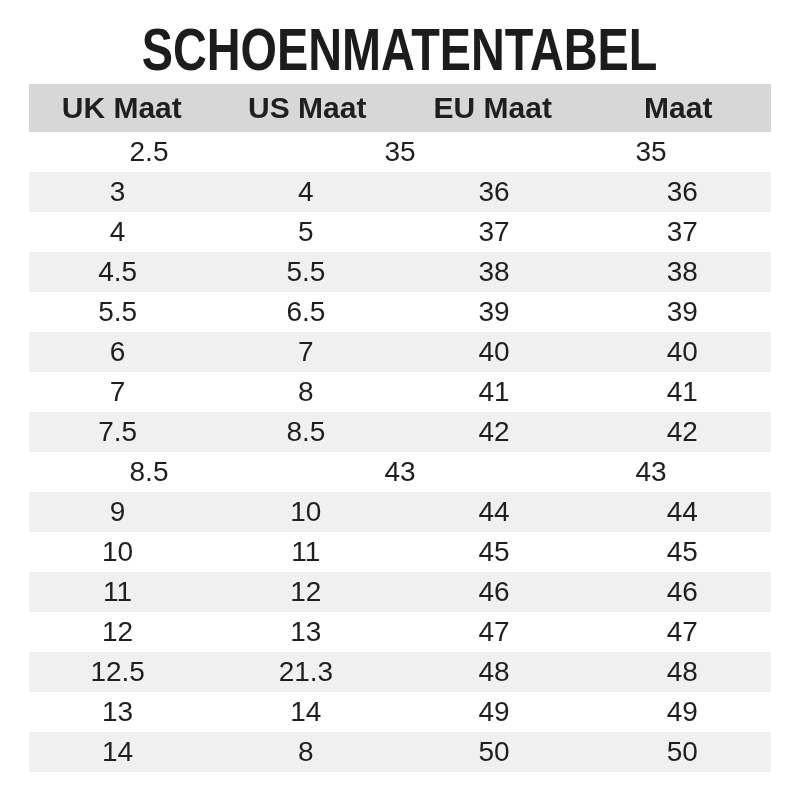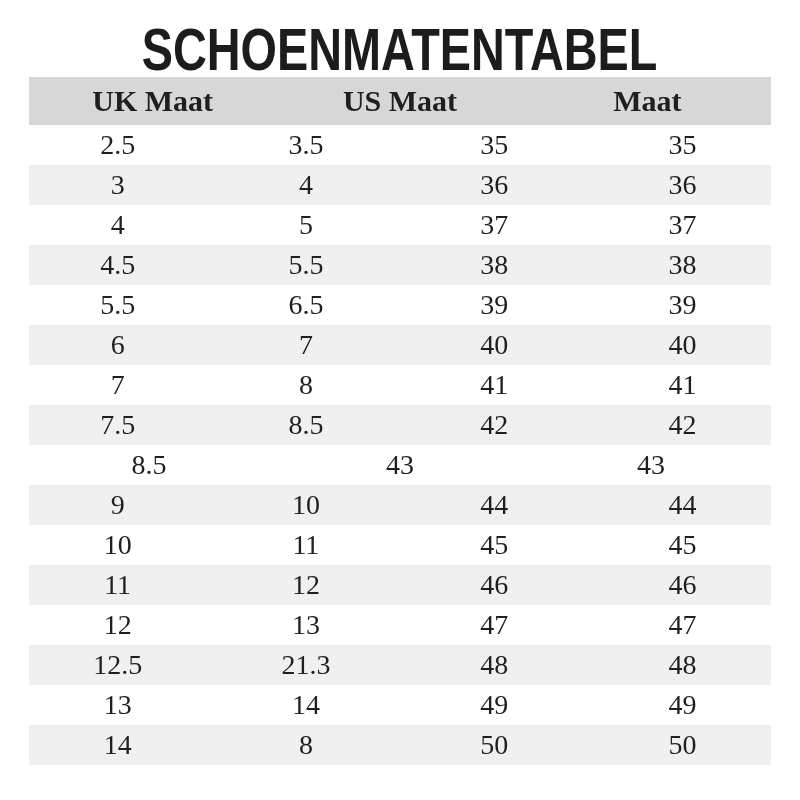--- a/index.html
+++ b/index.html
@@ -33,22 +33,21 @@
     line-height: 60px;
     font-weight: 700;
     color: var(--title-text);
     white-space: nowrap;
     transform: scaleX(0.78);
     transform-origin: 50% 50%;
     letter-spacing: 0px;
   }
   .size-table {
     width: 742px;
-    margin: 1px auto 0 auto;
-    font-family: Liberation Serif, serif;
+    margin: 8px auto 0 auto;
   }
   .header-row {
     display: flex;
     height: 48px;
     align-items: center;
     background: var(--header-bg);
     font-weight: 700;
     font-size: 30px;
     color: var(--text);
   }
@@ -75,26 +74,26 @@
 
 <div class="page">
   <div class="title-wrap">
     <div class="page-title">SCHOENMATENTABEL</div>
   </div>
 
   <div class="size-table">
     <div class="header-row">
         <div class="cell">UK Maat</div>
         <div class="cell">US Maat</div>
+        <div class="cell">EU Maat</div>
         <div class="cell">Maat</div>
       </div>
     <div id="table-body">
         <div class="data-row">
           <div class="cell">2.5</div>
-          <div class="cell">3.5</div>
           <div class="cell">35</div>
           <div class="cell">35</div>
         </div>
         <div class="data-row alt">
           <div class="cell">3</div>
           <div class="cell">4</div>
           <div class="cell">36</div>
           <div class="cell">36</div>
         </div>
         <div class="data-row">

